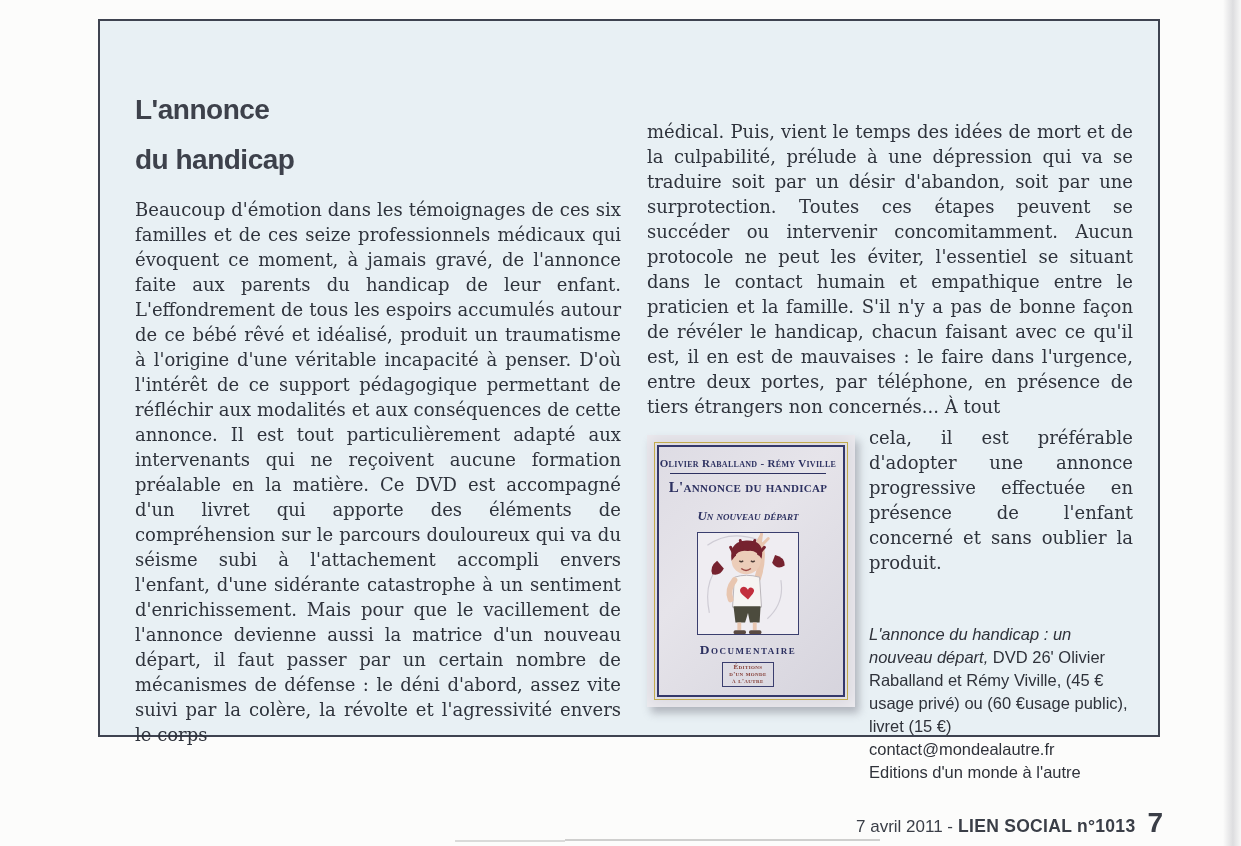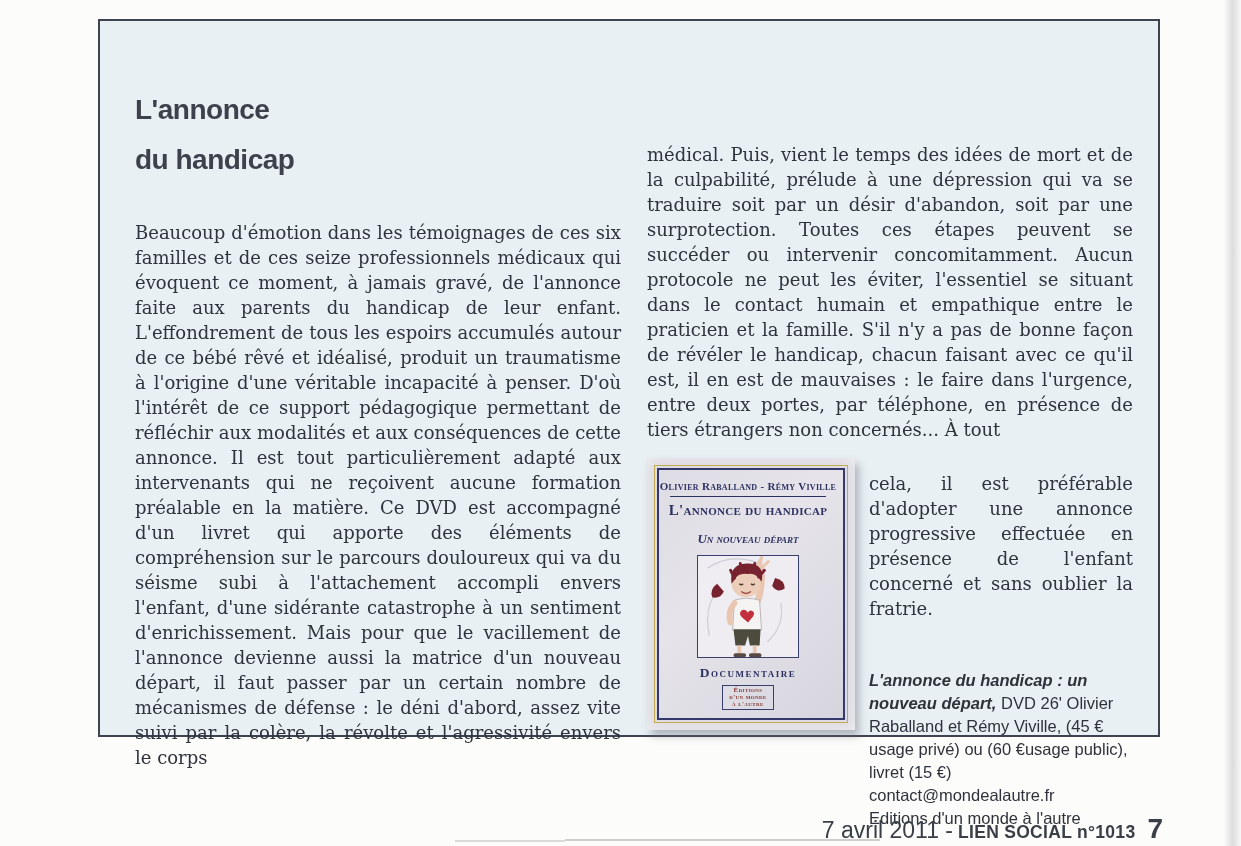--- a/index.html
+++ b/index.html
@@ -19,21 +19,21 @@
   .panel { position:absolute; left:98px; top:19px; width:1062px; height:718px;
     background:#e8f0f4; border:2px solid #3e4350; }
 
   .signaler { position:absolute; top:22px; right:34px;
     font-size:34px; letter-spacing:0.5px; color:#e4530e; font-weight:normal; }
 
   .title { position:absolute; left:35px; top:64px; color:#3d414b;
     font-size:28px; line-height:50px; letter-spacing:-0.5px; }
 
   .body-serif { font-family:"DejaVu Serif", serif; font-size:18px; line-height:25px;
-    color:#2f333c; text-align:justify; hyphens:auto;margin-top:23px; }
+    color:#2f333c; text-align:justify; hyphens:auto; }
 
   .col-left  { position:absolute; left:35px;  top:176px; width:486px; }
   .col-right { position:absolute; left:547px; top:98px;  width:486px; }
 
   .media-row { display:flex; margin-top:6px; }
 
   
   .dvd { width:208px; height:272px; margin-top:10px; flex:0 0 auto;
     background:#dbd9e0; position:relative;
     box-shadow:4px 6px 8px rgba(110,110,125,0.45), inset 0 0 18px rgba(255,255,255,0.6); }
@@ -49,25 +49,25 @@
     display:flex; align-items:center; justify-content:center; overflow:hidden; }
   .dvd-genre { font-variant:small-caps; font-weight:bold; font-size:13.5px; letter-spacing:1.5px; margin-top:7px; }
   .dvd-pub { border:1px solid #3a3e6e; margin-top:4px; padding:1px 6px; line-height:7px;
     font-family:"Liberation Serif", serif; color:#823a32; }
   .dvd-pub div { font-size:7px; font-variant:small-caps; font-weight:bold; letter-spacing:0.4px; }
 
   .right-sub { flex:1; padding-left:14px; display:flex; flex-direction:column; }
   .wrap-text { }
 
   .caption { margin-top:48px; font-size:16.5px; line-height:23px; color:#2f323a; }
-  .caption .cap-title { font-weight:bold; font-style:italic;text-align:right; }
+  .caption .cap-title { font-weight:normal; font-style:italic;text-align:right; }
   .caption .cap-line { }
 
   .footer { position:absolute; right:78px; top:770px; display:flex; align-items:baseline; color:#3a3e47; }
-  .footer .f-date { font-size:23px;margin-top:47px; }
+  .footer .f-date { font-size:17px;margin-top:47px; }
   .footer .f-journal { font-size:17.5px; font-weight:bold; margin-left:5px; letter-spacing:0.3px; }
   .footer .f-page { font-size:28px; font-weight:bold; margin-left:12px; }
 </style>
 </head>
 <body>
 
 <div class="page">
 
   <div class="panel">
 
@@ -121,21 +121,21 @@
             <div class="dvd-genre">Documentaire</div>
             <div class="dvd-pub">
               <div>Éditions</div>
               <div>d'un monde</div>
               <div>à l'autre</div>
             </div>
           </div>
         </div>
 
         <div class="right-sub">
-          <p class="wrap-text body-serif">cela, il est préférable d'adopter une annonce progressive effectuée en présence de l'enfant concerné et sans oublier la fratrie.</p>
+          <p class="wrap-text body-serif">cela, il est préférable d'adopter une annonce progressive effectuée en présence de l'enfant concerné et sans oublier la produit.</p>
           <div class="caption">
             <span class="cap-title">L'annonce du handicap : un nouveau départ,</span><span> DVD 26' Olivier Raballand et Rémy Viville, (45 € usage privé) ou (60 €usage public), livret (15 €)</span>
             <div class="cap-line">contact@mondealautre.fr</div>
             <div class="cap-line">Editions d'un monde à l'autre</div>
           </div>
         </div>
 
       </div>
     </div>
 

